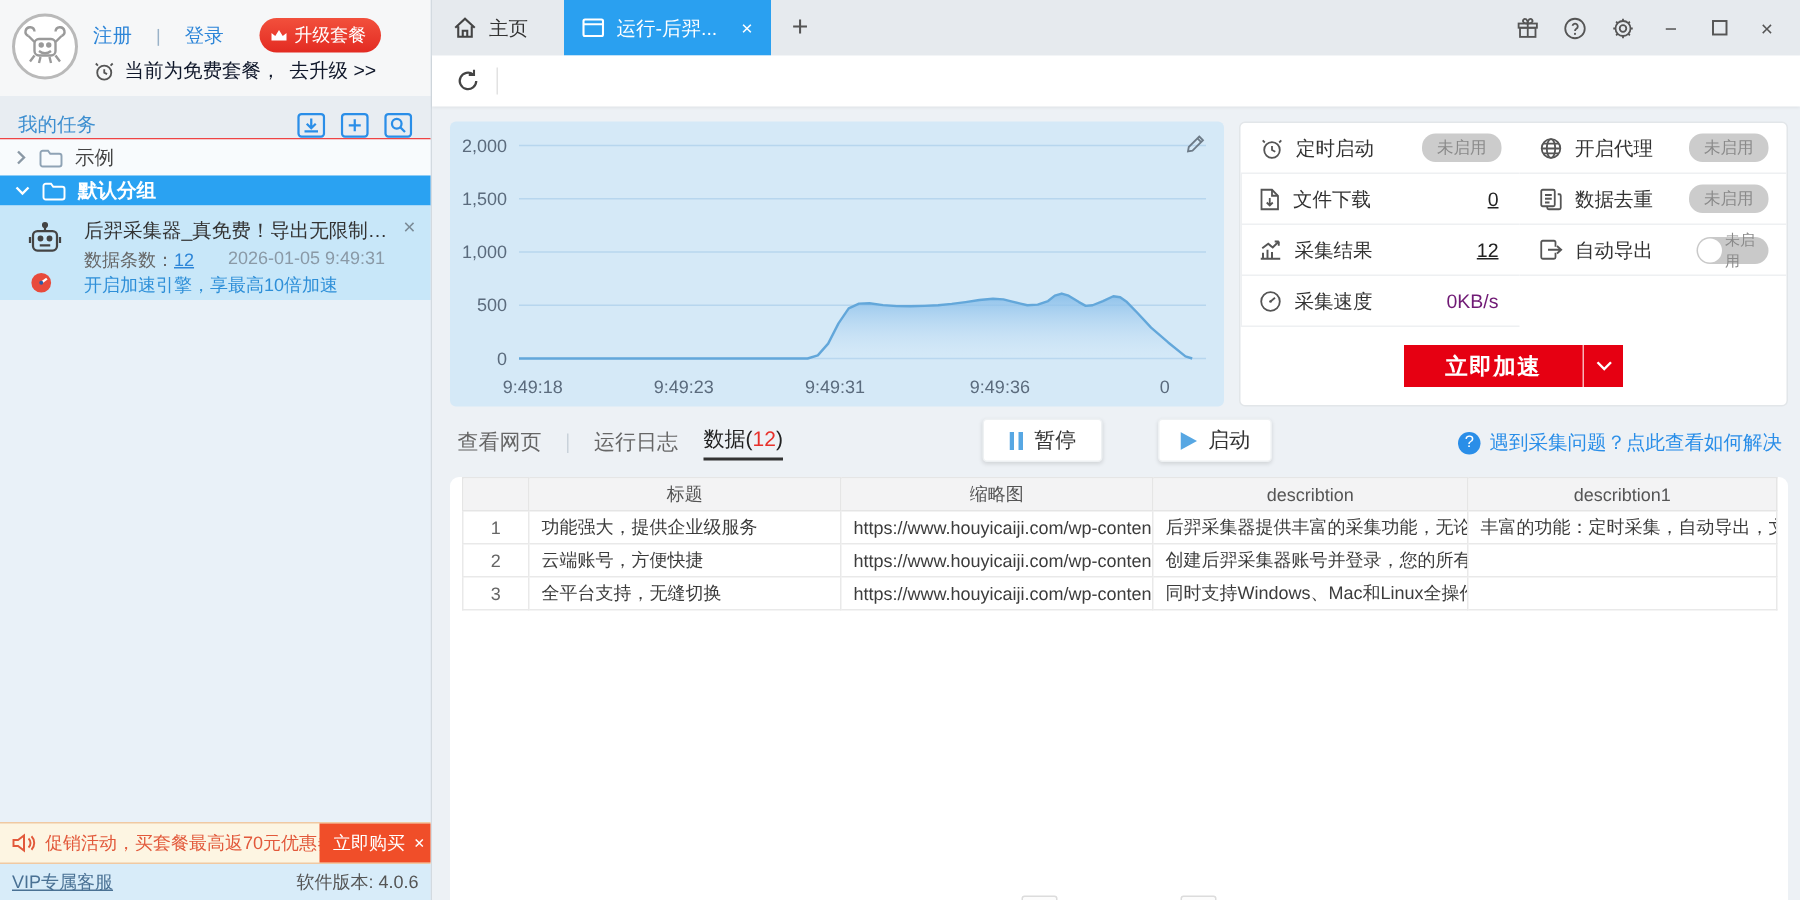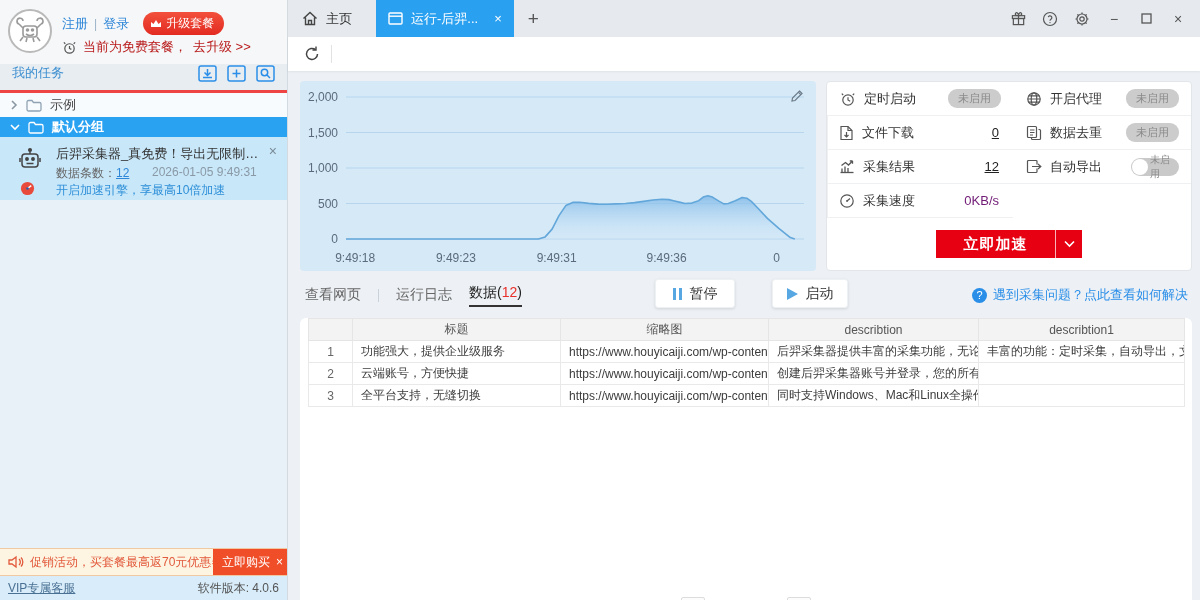--- a/index.html
+++ b/index.html
@@ -4,26 +4,26 @@
 <style>
   * { margin:0; padding:0; box-sizing:border-box; }
   html,body { width:1200px; height:600px; overflow:hidden; }
   body { font-family:"Liberation Sans","DejaVu Sans",sans-serif; font-size:13px; color:#333; background:#fff; }
   .app { display:flex; width:1200px; height:600px; }
 
   
   .sidebar { width:288px; flex-shrink:0; display:flex; flex-direction:column; border-right:1px solid #d3dae0; background:#e9f1f8; }
   .sb-header { height:64px; background:#f6f7f8; position:relative; flex-shrink:0; }
   .logo { position:absolute; left:8px; top:9px; width:44px; height:44px; border:2px solid #b9b9b9; border-radius:50%; display:flex; align-items:center; justify-content:center; background:#fff; }
-  .sb-line1 { position:absolute; left:62px; top:12px; display:flex; align-items:center; gap:6px; }
+  .sb-line1 { position:absolute; left:62px; top:12px; display:flex; align-items:center; gap:16px; }
   .login-link { color:#2e86d8; font-size:13px; }
   .login-sep { color:#9ab2c8; font-size:12px; }
   .upgrade-badge { display:inline-flex; align-items:center; gap:4px; background:linear-gradient(#f2503c,#e32b22); color:#fff; font-size:12px; border-radius:12px; padding:3px 10px 3px 7px; margin-left:8px; }
-  .sb-line2 { position:absolute; left:62px; top:38px; display:flex; align-items:center; gap:6px; color:#b91c1c; font-size:13px; }
-  .sb-tasksbar { height:29px; background:#e8edf2; display:flex; align-items:flex-start; padding:0 12px; flex-shrink:0; border-bottom:3px solid #ef4444; }
+  .sb-line2 { position:absolute; left:62px; top:38px; display:flex; align-items:center; gap:6px; color:#0f172a; font-size:13px; }
+  .sb-tasksbar { height:29px; background:#e8edf2; display:flex; align-items:flex-end; padding:0 12px; flex-shrink:0; border-bottom:1px solid #ef4444; }
   .tasksbar-title { color:#3e8fd0; font-size:13px; }
   .tasksbar-icons { margin-left:auto; display:flex; gap:9px; }
   .tb-icon { width:20px; height:18px; display:flex; align-items:center; justify-content:center; cursor:pointer; }
   .tree-row { display:flex; align-items:center; gap:8px; padding-left:10px; font-size:13px; flex-shrink:0; }
   .row-example { height:24px; background:#f8fbfd; color:#444; }
   .row-group { height:20px; background:#2aa2f2; color:#fff; font-weight:bold; }
   .task-item { height:63px; background:#c8e7f9; position:relative; flex-shrink:0; }
   .task-icon { position:absolute; left:17px; top:10px; }
   .task-title { position:absolute; left:56px; top:8px; width:206px; white-space:nowrap; overflow:hidden; text-overflow:ellipsis; color:#333; font-size:13px; }
   .task-close { position:absolute; right:10px; top:6px; color:#7b8b97; font-size:14px; cursor:pointer; }

